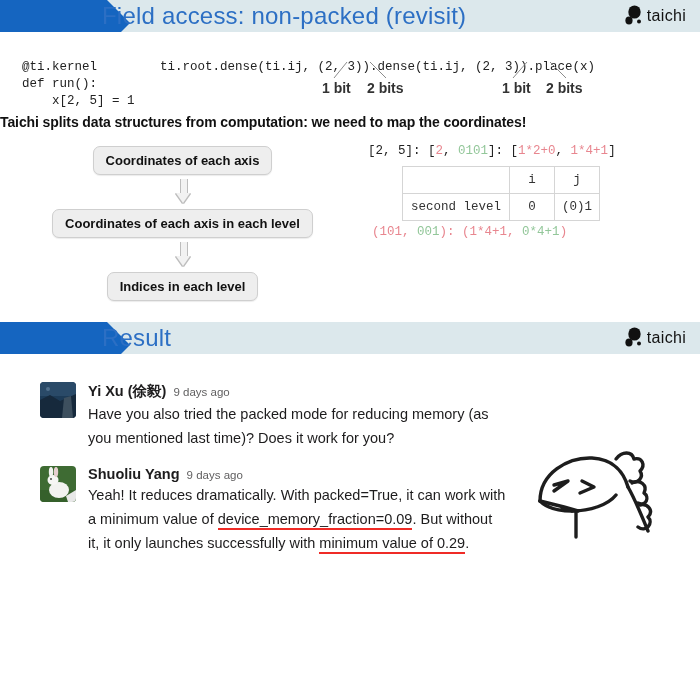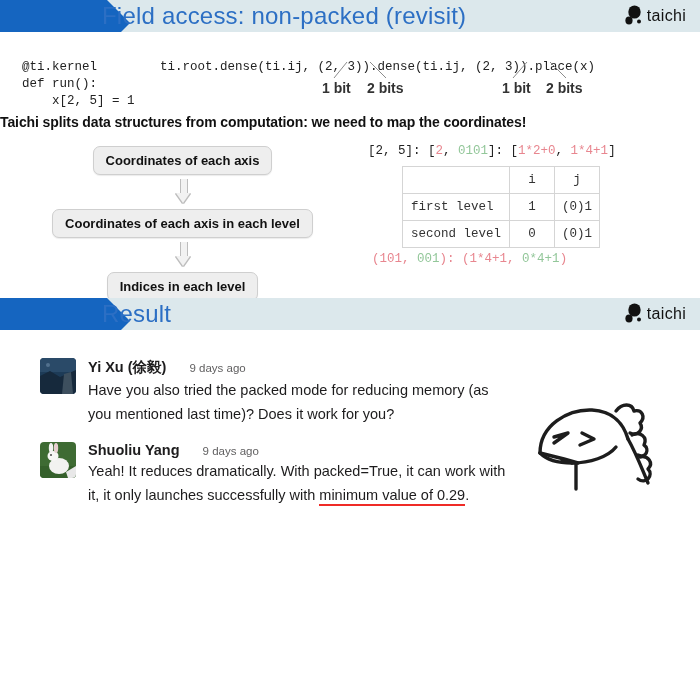--- a/index.html
+++ b/index.html
@@ -83,21 +83,21 @@
   }
   table.lvl td.lbl{text-align:left;padding-left:8px;padding-right:8px;}
   table.lvl td.w{width:30px;}
   .botexpr{margin-left:4px;}
 
   
   .comments{padding:28px 0 0 40px;}
   .comment{display:flex;gap:12px;margin-bottom:16px;}
   .avatar{width:36px;height:36px;border-radius:4px;flex:0 0 36px;overflow:hidden;}
   .cbody{flex:1;max-width:505px;}
-  .chead{display:flex;align-items:baseline;gap:23px;margin-bottom:1px;}
+  .chead{display:flex;align-items:baseline;gap:7px;margin-bottom:1px;}
   .cname{font-size:14.5px;font-weight:bold;color:#1d1c1d;}
   .ctime{font-size:11.5px;color:#616061;}
   .ctext{font-size:14.5px;color:#1d1c1d;line-height:24px;}
   .uline{position:relative;}
   .uline:after{
     content:"";position:absolute;left:0;right:0;bottom:-3px;height:2.5px;background:#ef2b26;
   }
 
   .doodle{position:absolute;right:16px;bottom:6px;}
 </style>
@@ -154,39 +154,34 @@
       <div class="expr"><span>[2, 5]: [</span><span class="r">2</span><span>, </span><span class="g">0101</span><span>]: [</span><span class="r">1*2+0</span><span>, </span><span class="r">1*4+1</span><span>]</span></div>
 
       <table class="lvl">
         <tbody>
             <tr>
           <td class="lbl"></td>
           <td class="w">i</td>
           <td class="w">j</td>
         </tr>
         <tr>
-          <td class="lbl">first level</td>
-          <td class="w r">1</td>
-          <td class="w r">(0)1</td>
-        </tr>
-        <tr>
           <td class="lbl">second level</td>
           <td class="w g">0</td>
           <td class="w g">(0)1</td>
         </tr>
       </tbody>
         </table>
 
       <div class="expr botexpr"><span class="r">(</span><span class="r">101</span><span class="r">, </span><span class="g">001</span><span class="r">): (</span><span class="r">1*4+1</span><span class="r">, </span><span class="g">0*4+1</span><span class="r">)</span></div>
     </div>
 
   </div>
 </div>
 
-<div class="slide" style="margin-top:2px;">
+<div class="slide" style="margin-top:26px;">
 
   <div class="banner">
     <div class="banner-tab"></div>
     <div class="banner-title">Result</div>
     <div class="logo">
       <svg width="20" height="22" viewBox="0 0 20 22">
         <ellipse cx="11.5" cy="7" rx="6.2" ry="6.6" fill="#111"></ellipse>
         <ellipse cx="6" cy="15.5" rx="3.6" ry="4" fill="#111"></ellipse>
         <circle cx="16" cy="16.5" r="2" fill="#111"></circle>
       </svg>
@@ -231,20 +226,21 @@
           <path d="M26 30 L36 24 L36 36 L28 36Z" fill="#e8e8e8"></path>
         </svg>
       </div>
       <div class="cbody">
         <div class="chead">
           <span class="cname">Shuoliu Yang</span>
           <span class="ctime">9 days ago</span>
         </div>
         <div class="ctext">
           <div><span>Yeah! It reduces dramatically. With packed=True, it can work with</span></div>
+          <div><span>a minimum value of </span><span class="uline">device_memory_fraction=0.09</span><span>. But without</span></div>
           <div><span>it, it only launches successfully with </span><span class="uline">minimum value of 0.29</span><span>.</span></div>
         </div>
       </div>
     </div>
 
   </div>
 
   <div class="doodle">
     <svg width="160" height="100" viewBox="0 0 160 100">
       <g fill="none" stroke="#1d1d1d" stroke-width="3.4" stroke-linecap="round" stroke-linejoin="round">

